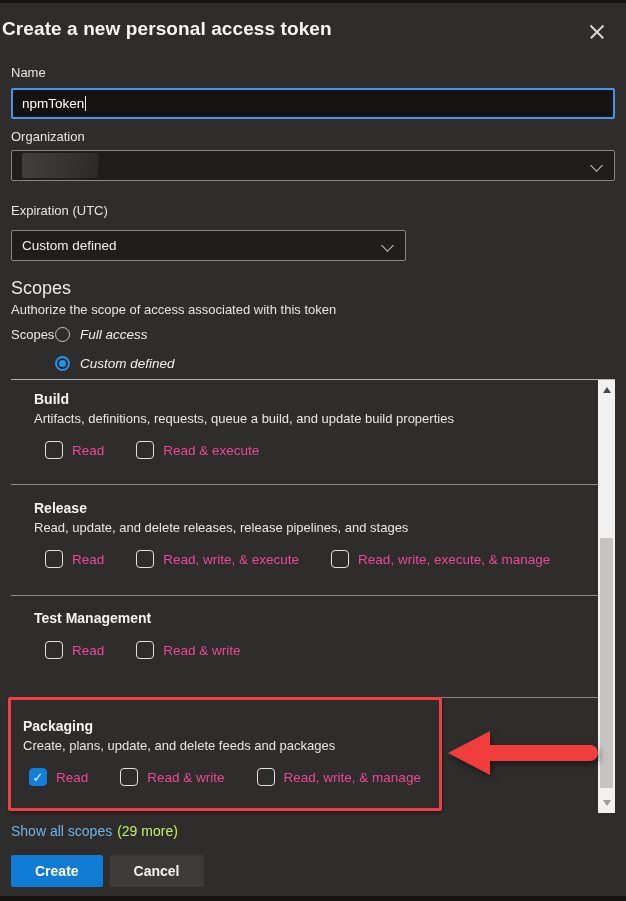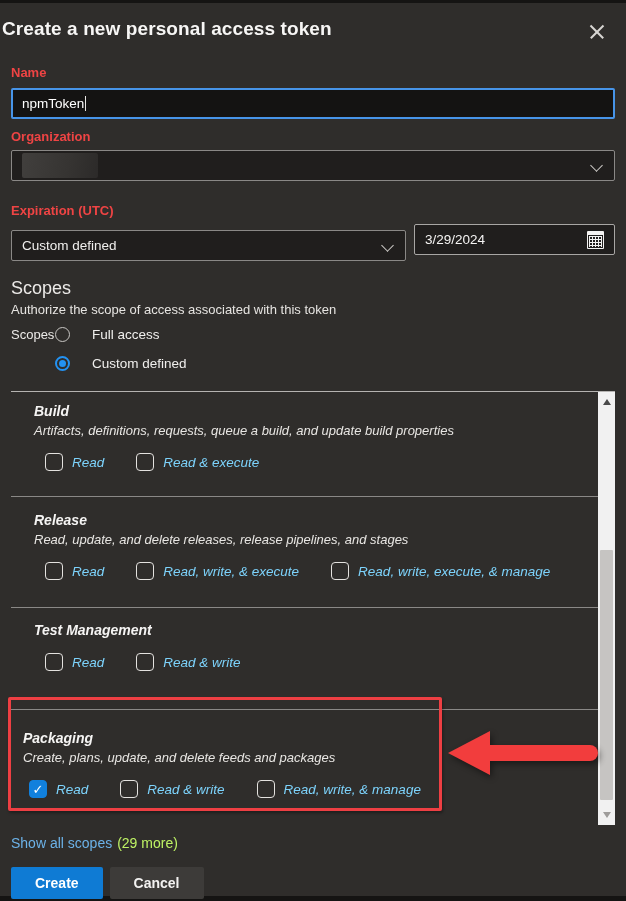--- a/index.html
+++ b/index.html
@@ -8,21 +8,21 @@
 
   
   .hdr{position:relative;padding:15px 18px 0 2px;}
   .hdr h1{margin:0;font-size:19px;font-weight:700;color:#f7f6f5;letter-spacing:.1px;}
   .close-btn{position:absolute;right:16px;top:16px;width:26px;height:26px;background:transparent;border:none;cursor:pointer;}
   .close-btn i{position:absolute;left:4px;top:12px;width:18px;height:1.6px;background:#d8d6d3;}
   .close-btn i:first-child{transform:rotate(45deg);}
   .close-btn i:last-child{transform:rotate(-45deg);}
 
   .content{padding:0 11px;}
-  label.fld{display:block;font-size:13px;font-weight:700;color:#ef4444;}
+  label.fld{display:block;font-size:13px;font-weight:400;color:#e5e5e5;}
 
   .lbl-name{margin-top:25px;}
   .name-input{margin-top:8px;height:27px;background:#141312;border:2px solid #4794e8;border-radius:2px;
     display:flex;align-items:center;padding:0 9px;font-size:13.5px;color:#fff;}
   .caret{display:inline-block;width:1px;height:15px;background:#e8e6e3;margin-left:1px;}
 
   .lbl-org{margin-top:10px;}
   .selectbox{margin-top:6px;height:29px;background:#201e1d;border:1px solid #8a8886;border-radius:2px;
     display:flex;align-items:center;padding:0 10px;font-size:13.5px;color:#f0efed;position:relative;cursor:pointer;}
   .chev{position:absolute;right:13px;top:10px;width:8px;height:8px;border-right:1.5px solid #cfcdca;border-bottom:1.5px solid #cfcdca;transform:rotate(45deg);}
@@ -36,44 +36,44 @@
   .cal{position:absolute;right:10px;top:6px;width:15px;height:13px;border:1.2px solid #f3f2f1;border-top:4px solid #f3f2f1;border-radius:1px;}
   .cal::after{content:"";position:absolute;left:1px;right:1px;top:1px;bottom:1px;
     background-image:repeating-linear-gradient(to bottom,#f3f2f1 0 1px,transparent 1px 3px),
                      repeating-linear-gradient(to right,#f3f2f1 0 1px,transparent 1px 3px);}
 
   .scopes-h{margin:17px 0 0 0;font-size:18px;font-weight:400;color:#eceae8;}
   .scopes-sub{margin:3px 0 0 0;font-size:13px;color:#e6e4e1;}
   .radio-group{margin-top:6px;display:flex;}
   .radio-caption{font-size:13px;color:#eceae8;padding-top:4px;width:44px;}
   .radio-col{display:flex;flex-direction:column;gap:6px;}
-  .radio-row{display:flex;align-items:center;gap:22px;height:23px;cursor:pointer;}
+  .radio-row{display:flex;align-items:center;gap:10px;height:23px;cursor:pointer;font-style:italic;}
   .radio{width:15px;height:15px;border:1.6px solid #c8c6c3;border-radius:50%;box-sizing:border-box;flex:0 0 auto;}
   .radio.selected{border:2.4px solid #2392f2;position:relative;}
   .radio.selected::after{content:"";position:absolute;left:1.6px;top:1.6px;width:7px;height:7px;border-radius:50%;background:#2392f2;}
   .radio-label{font-size:13.5px;color:#f0efed;}
 
   
-  .scope-list{position:relative;margin-top:16px;height:434px;border-top:1px solid #b5b3b1;box-sizing:border-box;font-style:italic;}
+  .scope-list{position:relative;margin-top:4px;height:434px;border-top:1px solid #b5b3b1;box-sizing:border-box;}
   .scope-sections{position:absolute;left:0;right:17px;top:0;bottom:0;overflow:hidden;}
   .scope-section{box-sizing:border-box;border-top:1px solid #8a8886;padding-left:23px;padding-right:8px;}
   .scope-section:nth-child(1){border-top:none;height:104px;padding-top:10px;}
   .scope-section:nth-child(2){height:111px;padding-top:14px;}
   .scope-section:nth-child(3){height:102px;padding-top:13px;}
   .scope-section:nth-child(4){height:117px;padding-top:19px;padding-left:12px;}
   .scope-title{font-size:14px;font-weight:700;color:#f5f4f3;line-height:19px;}
   .scope-desc{font-size:13px;color:#e8e6e3;line-height:18px;margin-top:1px;}
   .perm-row{display:flex;gap:32px;margin-top:13px;margin-left:11px;}
   .scope-section:nth-child(4) .perm-row{margin-left:6px;}
   .perm{display:flex;align-items:center;gap:9px;cursor:pointer;}
   .checkbox{width:16px;height:16px;border:1.7px solid #e4e2df;border-radius:4px;box-sizing:content-box;flex:0 0 auto;
     display:flex;align-items:center;justify-content:center;background:transparent;}
   .checkbox.checked{background:#1180dd;border-color:#1180dd;}
   .checkbox.checked::after{content:"✓";color:#fff;font-size:13px;font-weight:700;line-height:1;}
-  .perm-label{font-size:13.5px;color:#7dd3fc;white-space:nowrap;}
+  .perm-label{font-size:13.5px;color:#ec4899;white-space:nowrap;}
 
   
   .scrollbar{position:absolute;right:0;top:0;width:17px;height:100%;background:#f1f1f1;}
   .sb-up,.sb-down{position:absolute;left:0;width:17px;height:16px;display:flex;align-items:center;justify-content:center;cursor:pointer;}
   .sb-up{top:2px;}
   .sb-down{bottom:2px;}
   .tri-up{width:0;height:0;border-left:4.5px solid transparent;border-right:4.5px solid transparent;border-bottom:6px solid #4a4a4a;}
   .tri-down{width:0;height:0;border-left:4.5px solid transparent;border-right:4.5px solid transparent;border-top:6px solid #9e9c9a;}
   .sb-thumb{position:absolute;left:2px;top:158px;width:13px;height:250px;background:#c6c4c2;border-radius:1px;cursor:grab;}
 
@@ -118,24 +118,20 @@
     <div class="selectbox">
       <span class="redacted"></span>
       <span class="chev"></span>
     </div>
 
     <label class="fld lbl-exp">Expiration (UTC)</label>
     <div class="exp-row">
       <div class="selectbox exp-dd">
         <span>Custom defined</span>
         <span class="chev"></span>
-      </div>
-      <div class="datebox">
-        <span>3/29/2024</span>
-        <span class="cal"></span>
       </div>
     </div>
 
     <h2 class="scopes-h">Scopes</h2>
     <p class="scopes-sub">Authorize the scope of access associated with this token</p>
 
     <div class="radio-group">
       <span class="radio-caption">Scopes</span>
       <div class="radio-col">
         <div class="radio-row">

